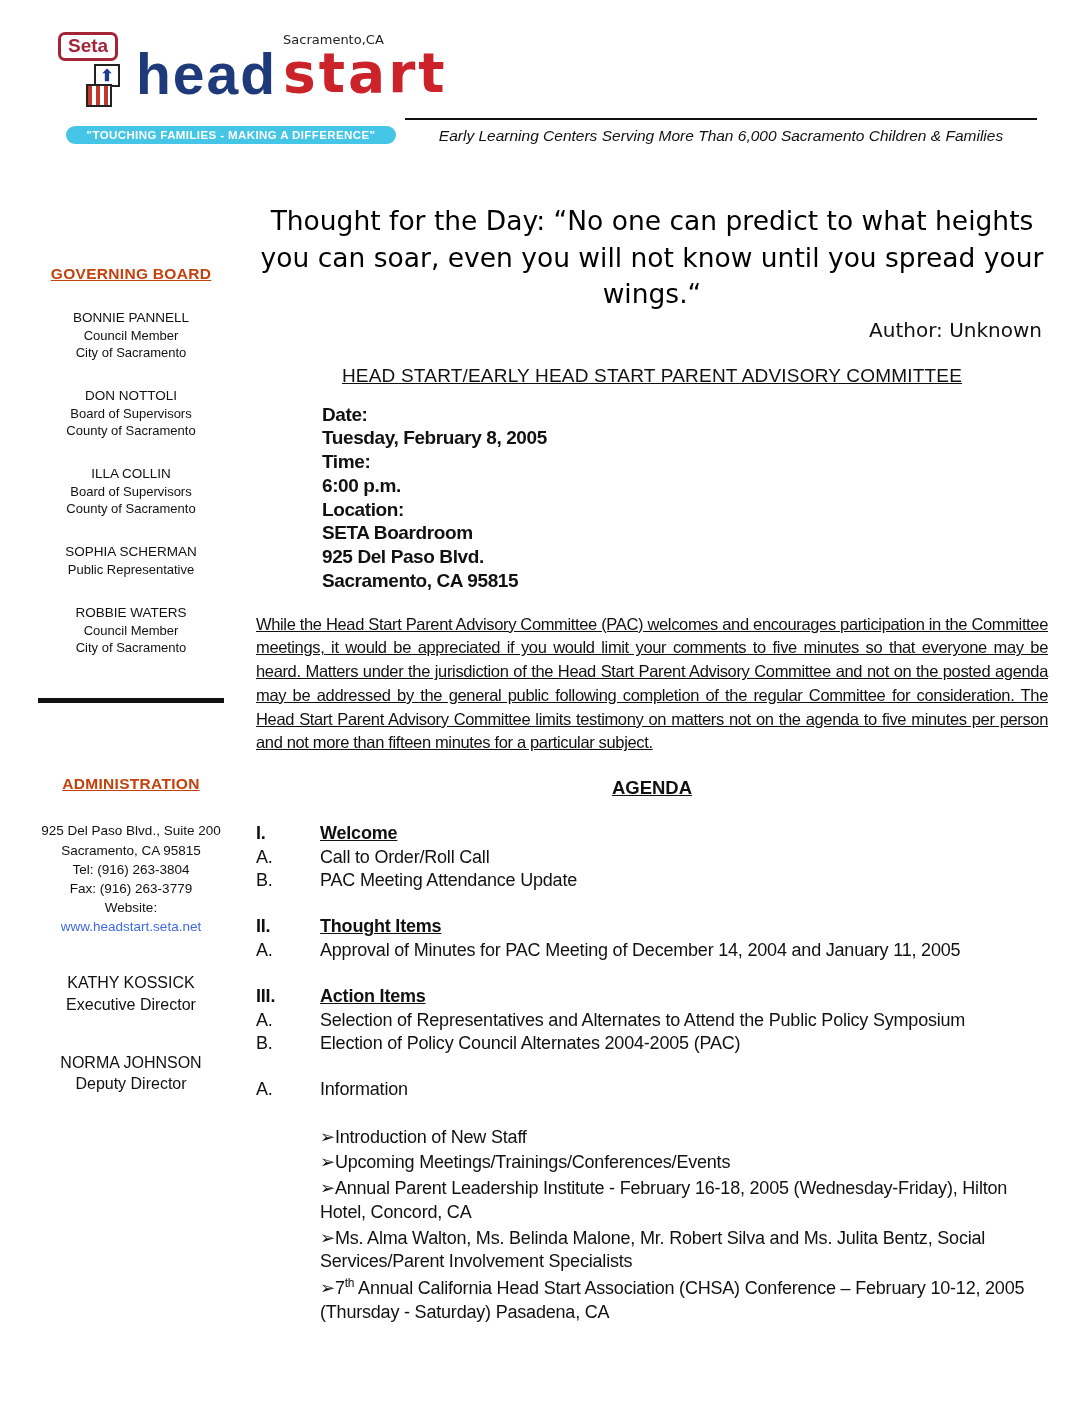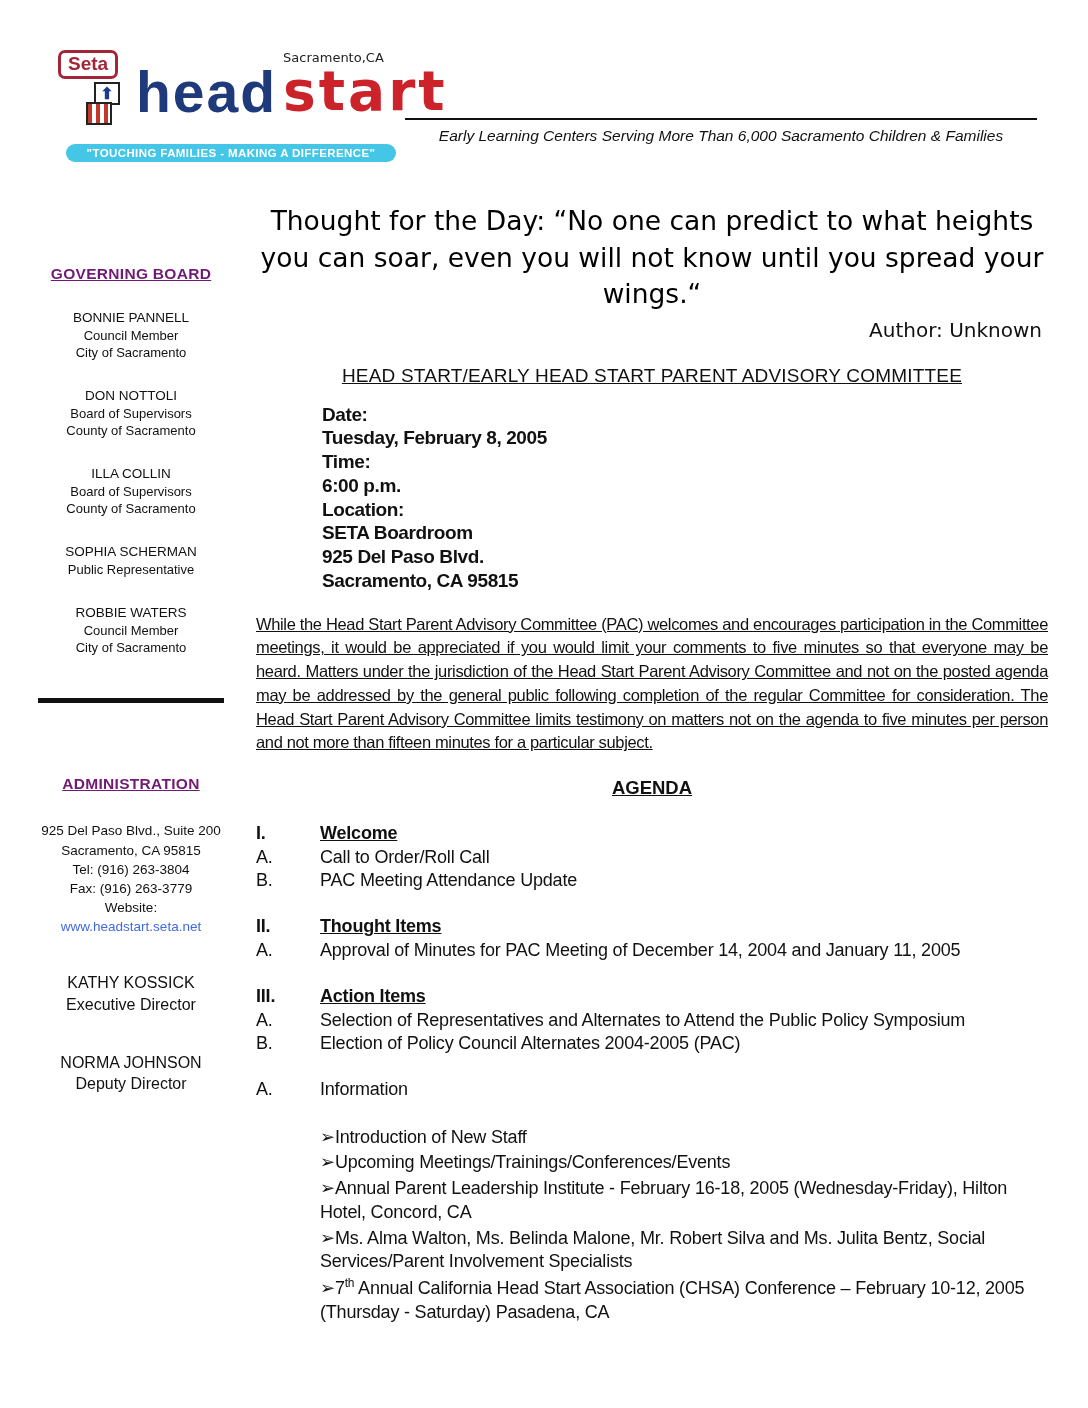--- a/index.html
+++ b/index.html
@@ -8,21 +8,21 @@
   .page {
     position: relative;
     width: 1088px; height: 1408px;
     margin: 0 auto;
     background: #ffffff;
     color: #111;
     overflow: hidden;
   }
 
   
-  .logo { position: absolute; left: 58px; top: 50px; width: 345px; }
+  .logo { position: absolute; left: 58px; top: 32px; width: 345px; }
   .logo-row { display: flex; align-items: flex-start; }
   .logo-left { position: relative; width: 78px; height: 88px; flex: none; }
   .seta-badge {
     display: inline-block;
     border: 3px solid #a32638; border-radius: 7px;
     color: #a32638; font-weight: bold; font-size: 19px;
     padding: 0px 7px 1px 7px; background: #fff;
     font-family: "Liberation Sans", sans-serif;
   }
   .cubes { position: absolute; left: 26px; top: 30px; width: 46px; height: 56px; }
@@ -59,21 +59,21 @@
     position: absolute; left: 405px; top: 118px; width: 632px;
     border-top: 2px solid #111;
     padding-top: 7px;
     font-style: italic; font-size: 15.5px; color: #111;
     text-align: center;
   }
 
   
   .sidebar { position: absolute; left: 28px; top: 265px; width: 206px; text-align: center; }
   .side-heading {
-    color: #701a75; font-weight: bold; font-size: 15.5px;
+    color: #c2410c; font-weight: bold; font-size: 15.5px;
     text-decoration: underline; letter-spacing: 0.3px;
   }
   .member { margin-top: 26px; font-size: 13px; line-height: 1.32; }
   .member-name { font-size: 13.5px; }
   .side-divider { height: 5px; background: #111; width: 186px; margin: 42px auto 0 auto; }
   .admin-block { margin-top: 72px; }
   .admin-address { margin-top: 28px; font-size: 13.5px; line-height: 1.42; }
   .side-link { color: #4169e1; text-decoration: none; font-size: 13.5px; }
   .staff { margin-top: 36px; font-size: 16px; line-height: 1.35; }
 

